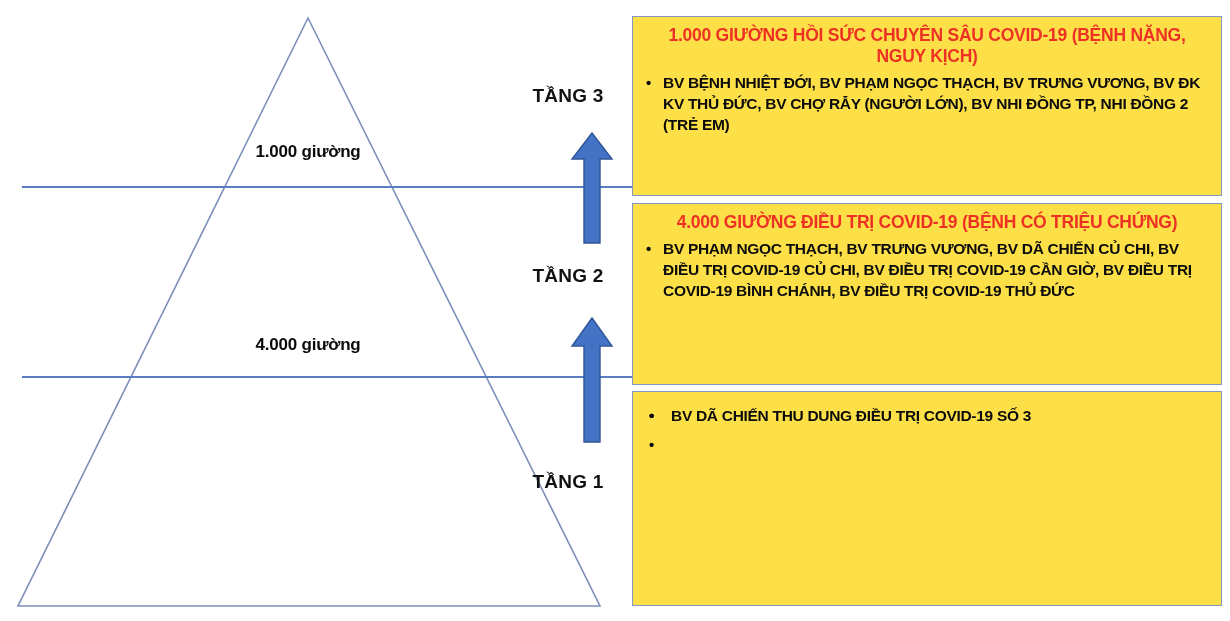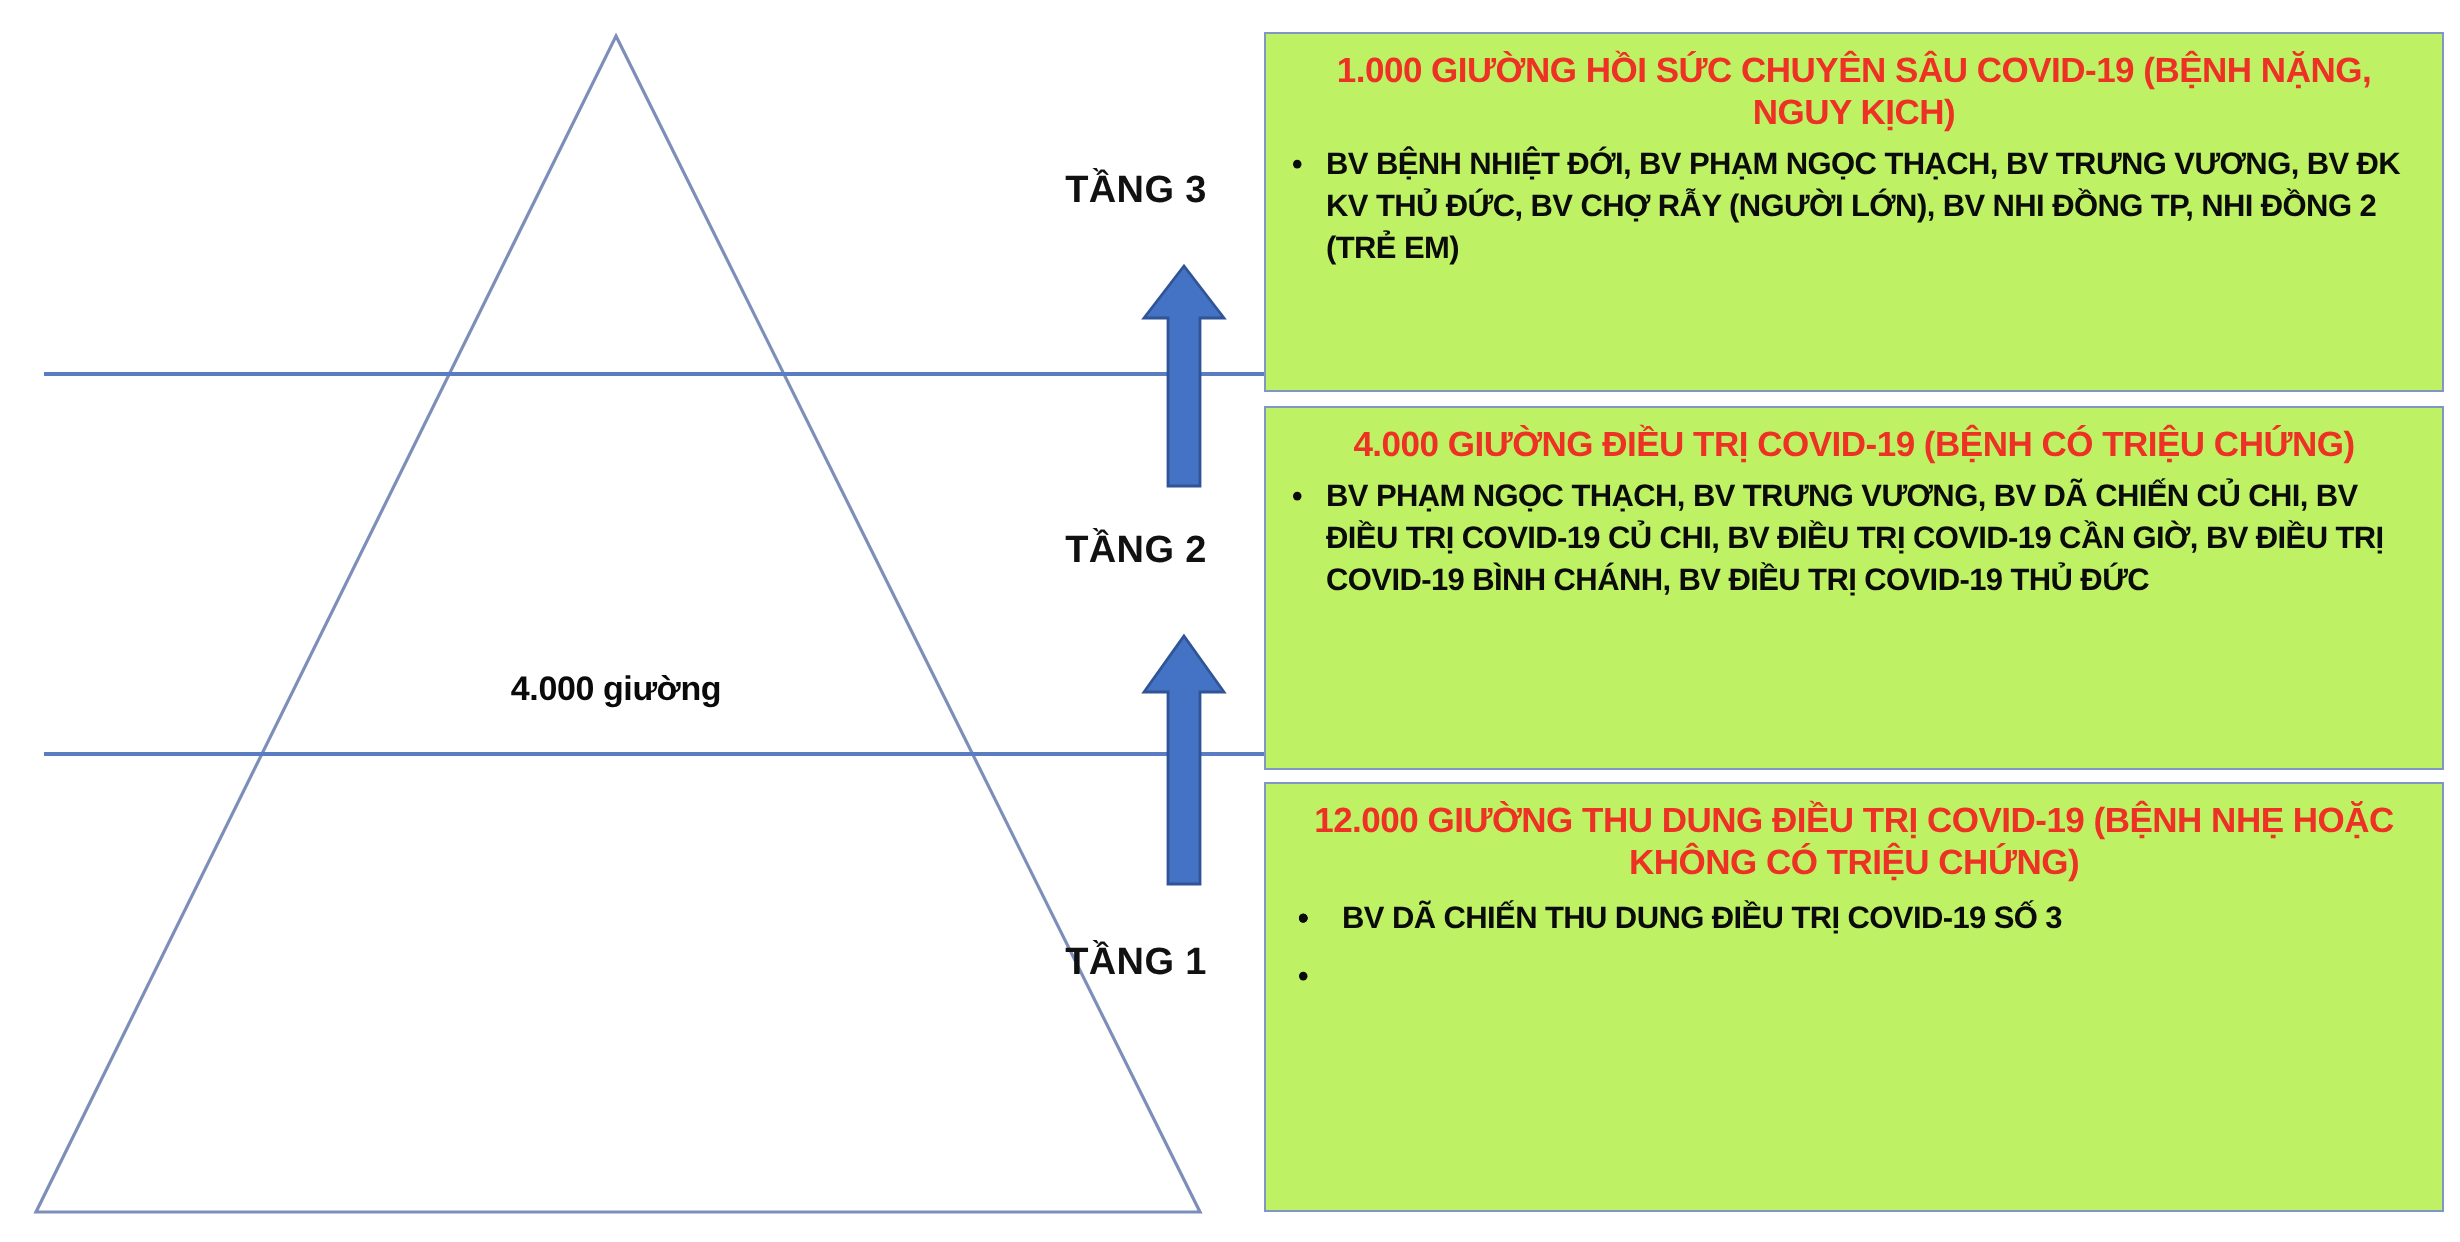--- a/index.html
+++ b/index.html
@@ -68,21 +68,21 @@
   #arrow-1 { top: 131px; height: 114px; }
   #arrow-2 { top: 316px; height: 128px; }
 
   
   .info-box {
     position: absolute;
     left: 632px;
     width: 590px;
     box-sizing: border-box;
     border: 1.3px solid #8096c4;
-    background: #bef264;
+    background: #fde047;
     padding: 6px 8px 4px 8px;
   }
   #box-tier3 { top: 16px;  height: 180px; }
   #box-tier2 { top: 203px; height: 182px; }
   #box-tier1 { top: 391px; height: 215px; }
 
   .box-title {
     color: #ed3124;
     font-weight: bold;
     font-size: 17.5px;
@@ -124,20 +124,21 @@
 <body>
 
 <div id="stage">
 
   <svg id="pyramid-svg" viewBox="0 0 640 621">
     <polygon points="308,18 600,606 18,606" fill="none" stroke="#7d8fb8" stroke-width="1.6"></polygon>
     <line x1="22" y1="187" x2="638" y2="187" stroke="#5a7cc0" stroke-width="2"></line>
     <line x1="22" y1="377" x2="638" y2="377" stroke="#5a7cc0" stroke-width="2"></line>
   </svg>
 
+  <div class="pyramid-label" id="label-tier3">1.000 giường</div>
   <div class="pyramid-label" id="label-tier2">4.000 giường</div>
 
   <div class="tang-label" id="tang-3">TẦNG 3</div>
   <div class="tang-label" id="tang-2">TẦNG 2</div>
   <div class="tang-label" id="tang-1">TẦNG 1</div>
 
   <svg class="arrow-svg" id="arrow-1" viewBox="0 0 44 114" preserveAspectRatio="none">
     <polygon points="22,2 42,28 30,28 30,112 14,112 14,28 2,28" fill="#4472c4" stroke="#2f5597" stroke-width="1.4"></polygon>
   </svg>
 
@@ -159,21 +160,20 @@
     <div class="box-title">4.000 GIƯỜNG ĐIỀU TRỊ COVID-19 (BỆNH CÓ TRIỆU CHỨNG)</div>
     <ul class="bullet-list">
       <li class="bullet-item">
         <span class="dot">•</span>
         <span>BV PHẠM NGỌC THẠCH, BV TRƯNG VƯƠNG, BV DÃ CHIẾN CỦ CHI, BV ĐIỀU TRỊ COVID-19 CỦ CHI, BV ĐIỀU TRỊ COVID-19 CẦN GIỜ, BV ĐIỀU TRỊ COVID-19 BÌNH CHÁNH, BV ĐIỀU TRỊ COVID-19 THỦ ĐỨC</span>
       </li>
     </ul>
   </div>
 
   <div class="info-box" id="box-tier1">
-    <div class="box-title">12.000 GIƯỜNG THU DUNG ĐIỀU TRỊ COVID-19 (BỆNH NHẸ HOẶC KHÔNG CÓ TRIỆU CHỨNG)</div>
     <ul class="bullet-list">
       <li class="bullet-item">
         <span class="dot">•</span>
       </li>
       <li class="bullet-item">
         <span class="dot">•</span>
       </li>
       <li class="bullet-item">
         <span class="dot">•</span>
         <span>BV DÃ CHIẾN THU DUNG ĐIỀU TRỊ COVID-19 SỐ 3</span>

